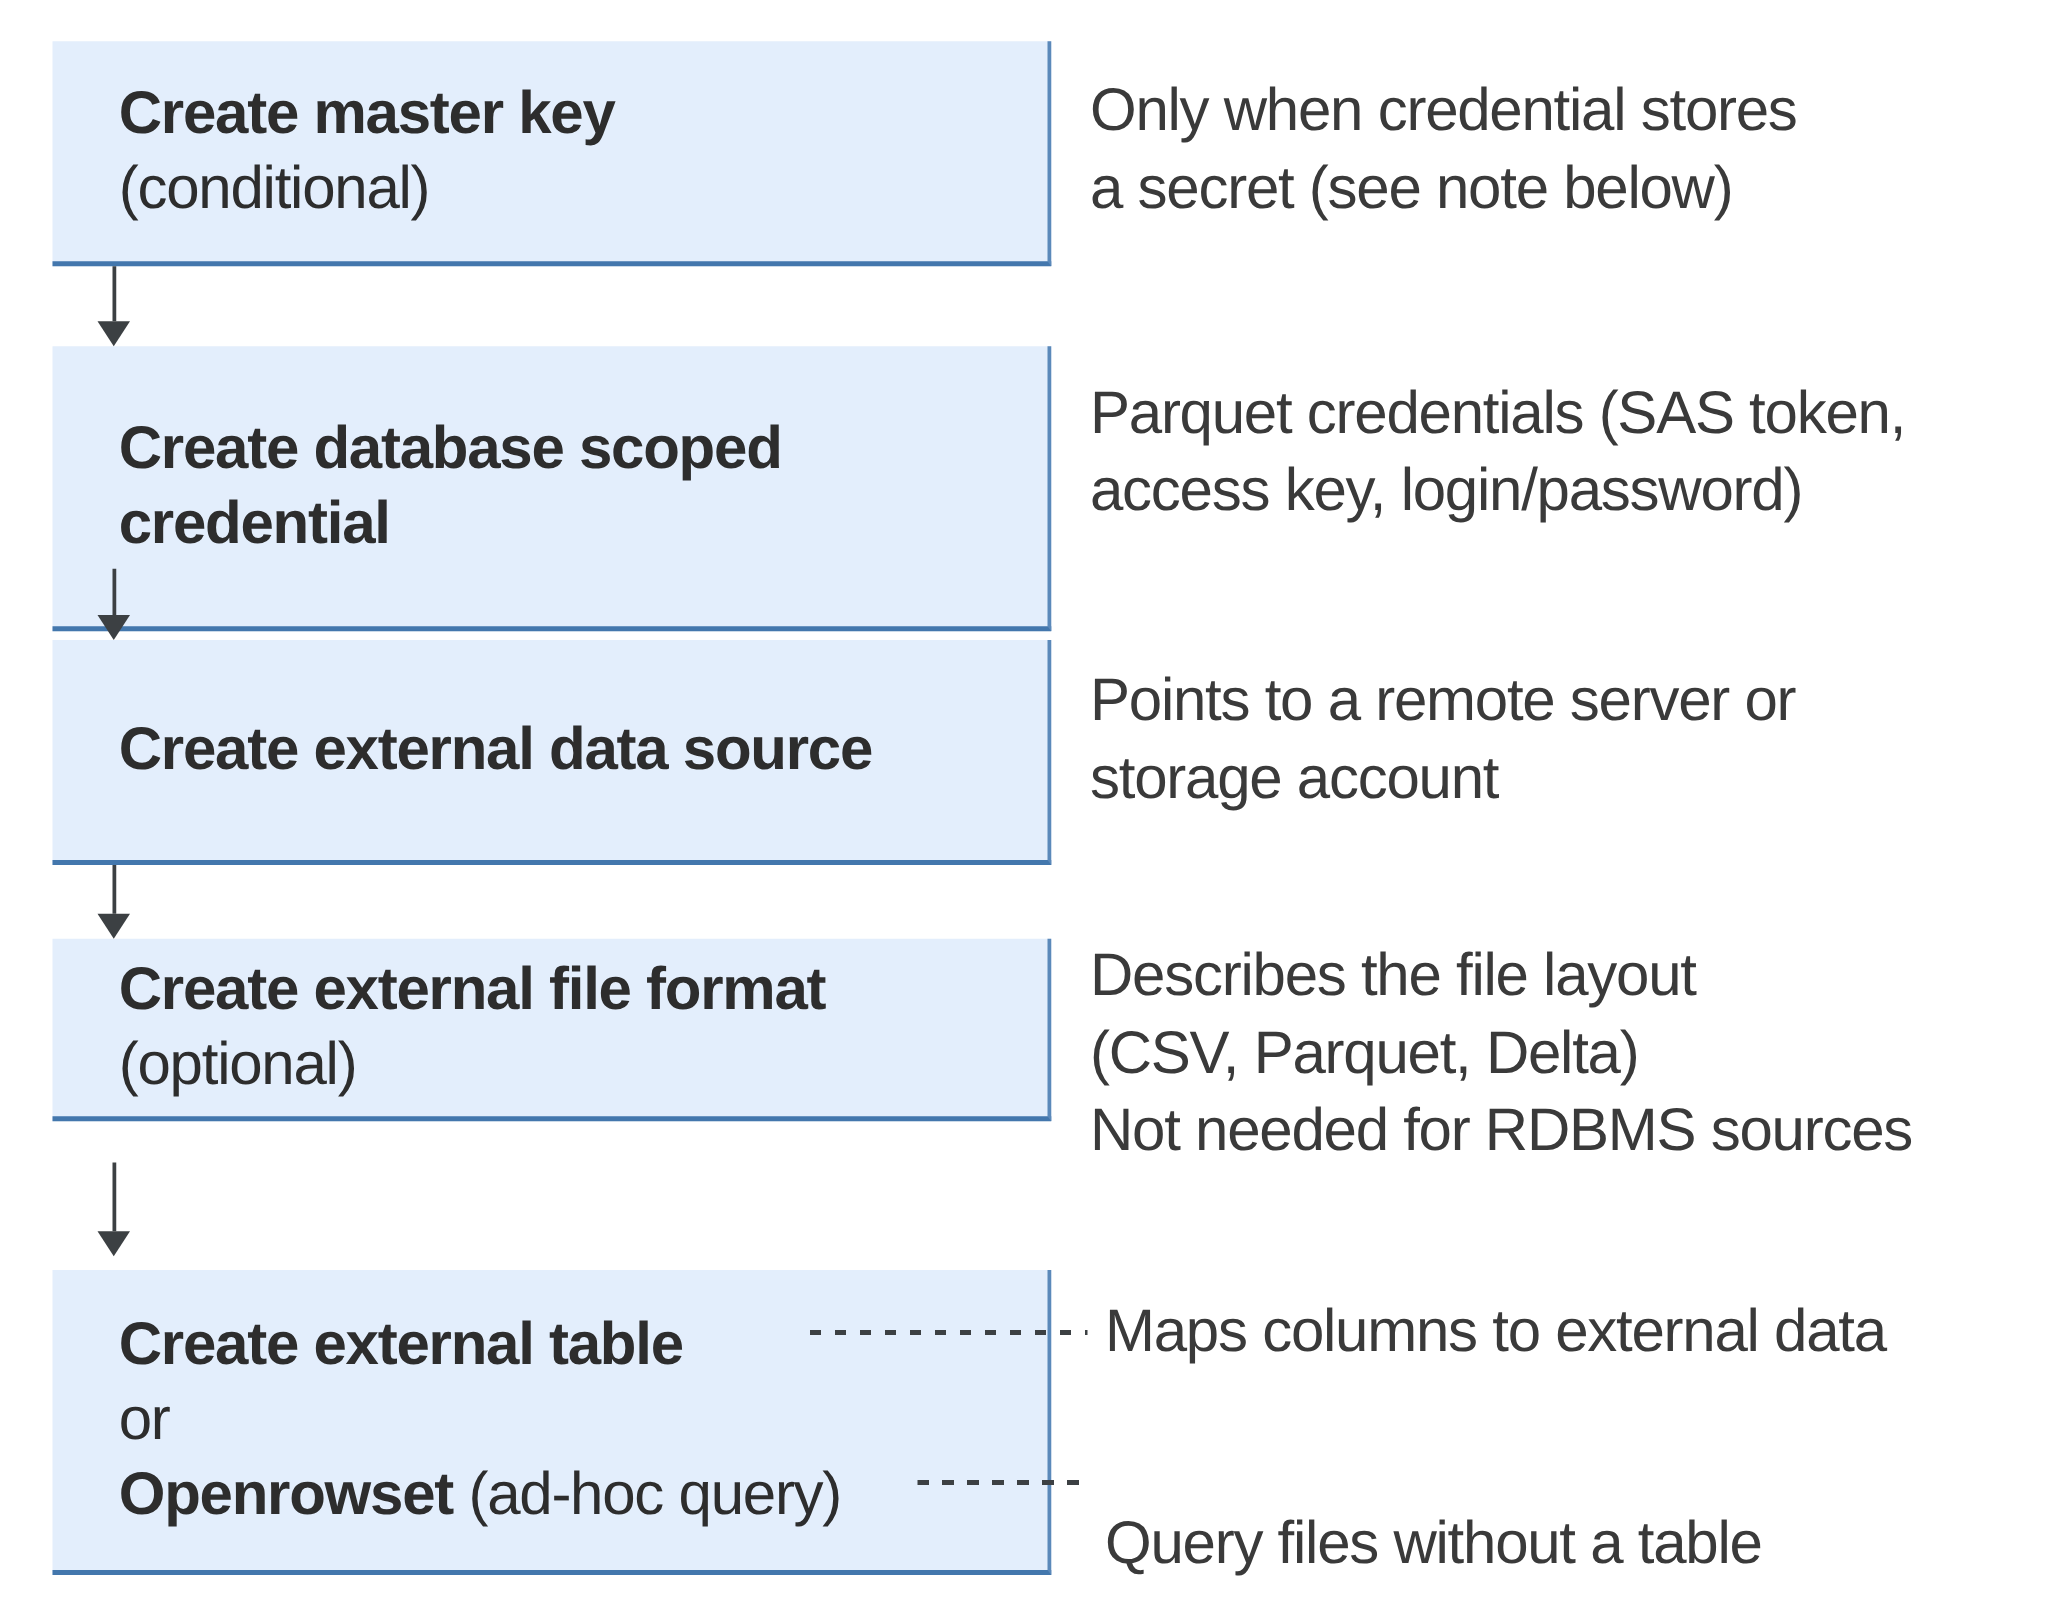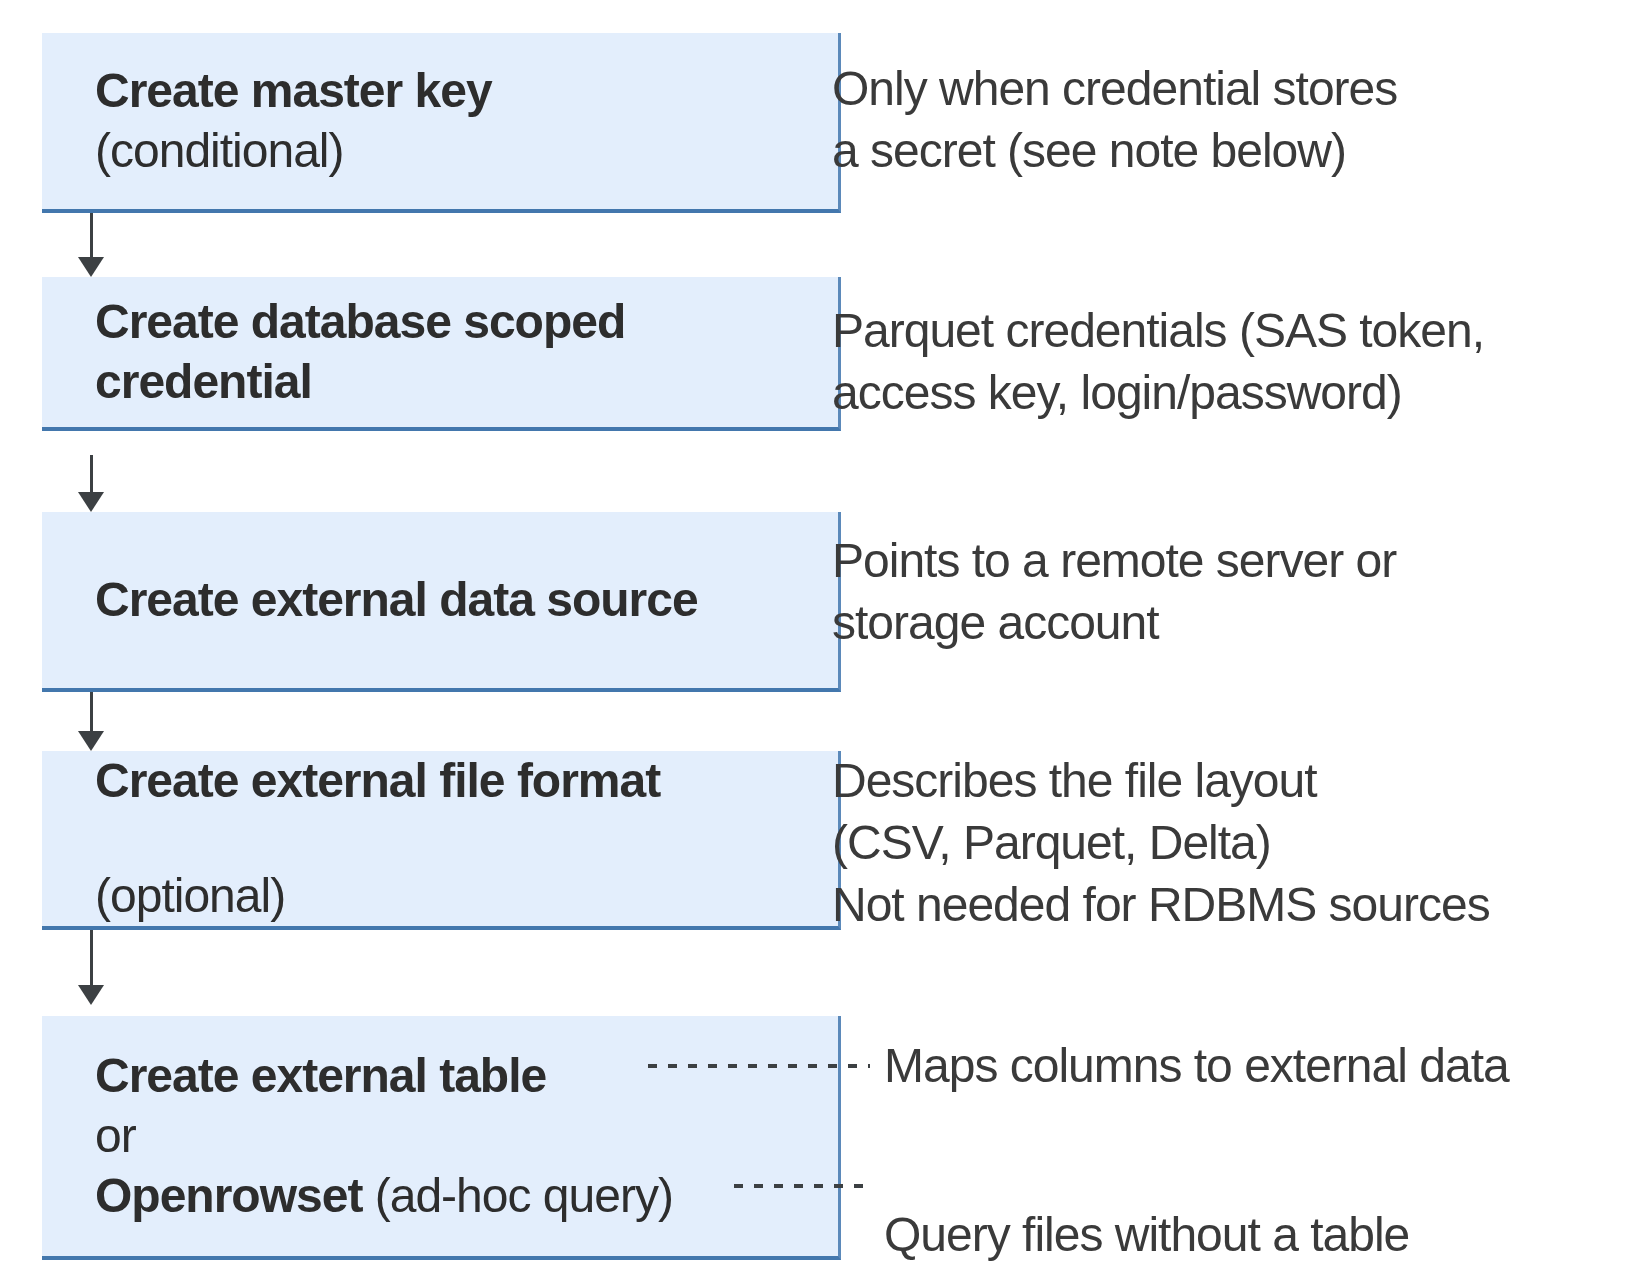--- a/index.html
+++ b/index.html
@@ -40,21 +40,21 @@
   }
   .arrow-line{width:3px;flex:1;background:var(--arrow-gray,#3c4043);}
   .arrow-head{
     width:0;height:0;
     border-left:13px solid transparent;
     border-right:13px solid transparent;
     border-top:20px solid var(--arrow-gray,#3c4043);
   }
   .annotation{
     position:absolute;
-    left:832px;
+    left:872px;
     color:var(--text-annotation,#3a3a3a);
     font-size:48px;
     line-height:62px;
     letter-spacing:-1px;
   }
   .annotation .ann-line{white-space:nowrap;}
   .dash-connector{
     position:absolute;
     height:4px;
     background:repeating-linear-gradient(90deg,
@@ -64,29 +64,29 @@
 </head>
 <body>
 
 <div id="canvas">
 
   <div class="step-box" style="top:33px;height:180px;">
     <div class="box-line bold">Create master key</div>
     <div class="box-line">(conditional)</div>
   </div>
 
-  <div class="step-box" style="top:277px;height:154px;">
+  <div class="step-box" style="top:277px;height:228px;">
     <div class="bold" style="white-space:normal;">Create database scoped credential</div>
   </div>
 
   <div class="step-box" style="top:512px;height:180px;">
     <div class="box-line bold">Create external data source</div>
   </div>
 
-  <div class="step-box" style="top:751px;height:179px;justify-content:space-between;">
+  <div class="step-box" style="top:751px;height:146px;">
     <div class="box-line bold">Create external file format</div>
     <div class="box-line">(optional)</div>
   </div>
 
   <div class="step-box" style="top:1016px;height:244px;">
     <div class="box-line bold">Create external table</div>
     <div class="box-line">or</div>
     <div class="box-line"><span class="bold">Openrowset</span> <span>(ad-hoc query)</span></div>
   </div>
 

